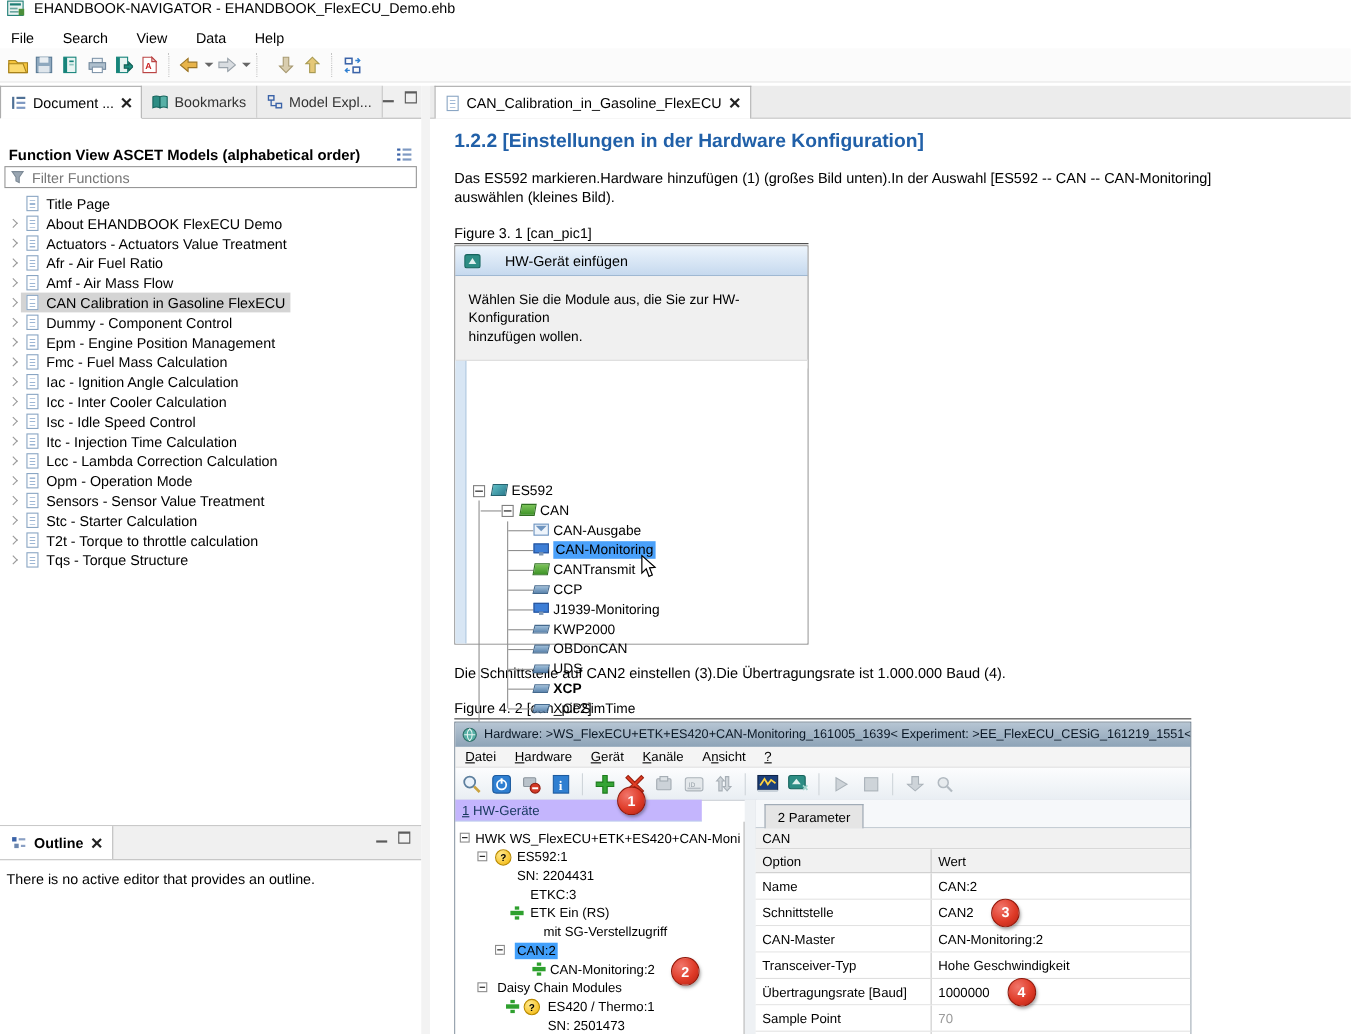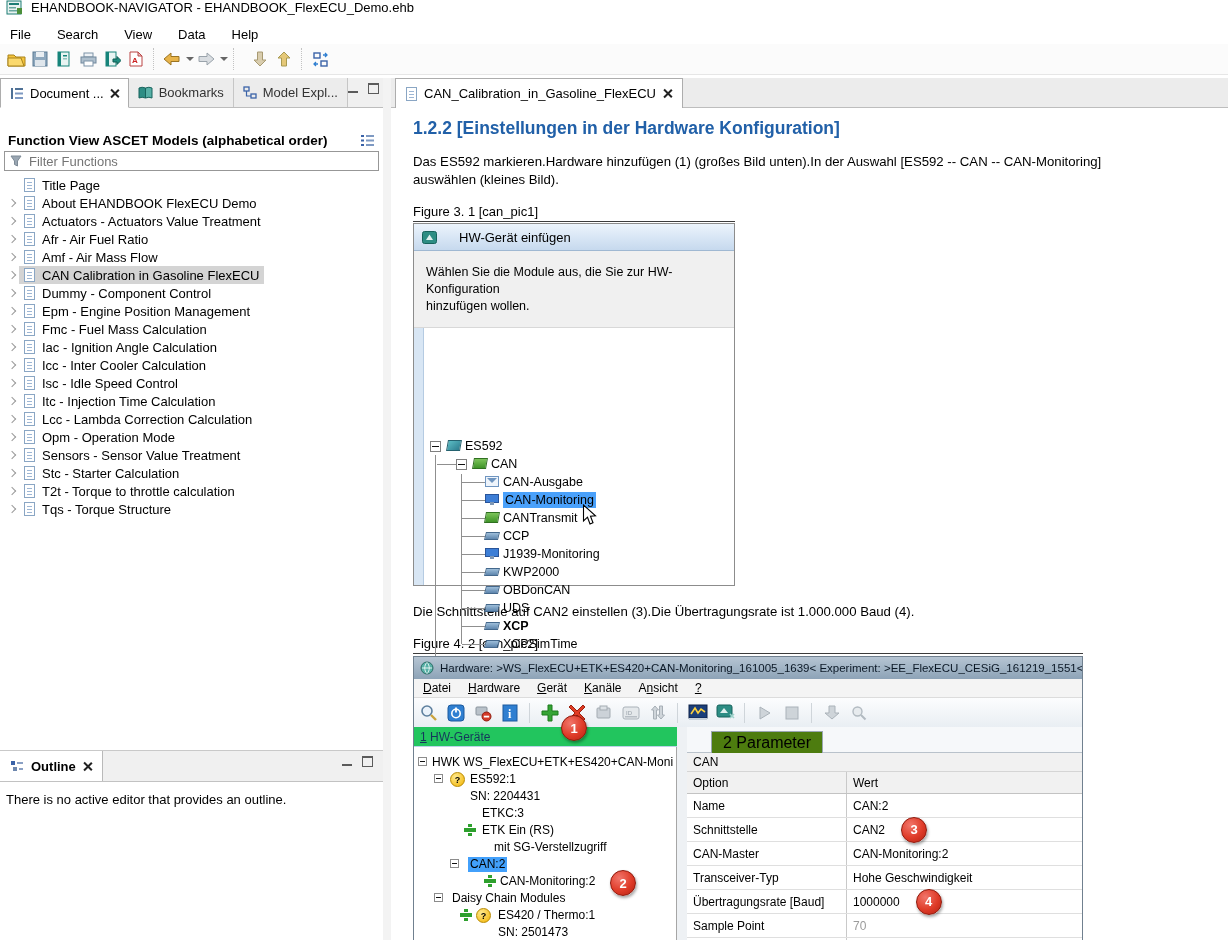--- a/index.html
+++ b/index.html
@@ -84,33 +84,33 @@
 
   
   .fig2{position:relative;width:670px;height:292px;border:1px solid #70808f;box-sizing:border-box;background:#fff;overflow:visible;margin-top:2px}
   .f2title{height:22px;background:linear-gradient(#b6c5d3,#8da3b7);display:flex;align-items:center;gap:6px;padding-left:6px;font-size:11.5px;color:#0b1826;white-space:nowrap;overflow:hidden}
   .f2menu{height:18px;display:flex;gap:17px;align-items:center;padding-left:9px;font-size:12px;background:#f4f4f4;border-bottom:1px solid #dcdcdc}
   .f2menu .key{text-decoration:underline}
   .f2tools{height:29px;background:linear-gradient(#fcfdfe,#e9eef3);border-bottom:1px solid #c7cdd3;display:flex;align-items:center;padding-left:5px;gap:7px}
   .f2i{width:20px;height:20px;position:relative;display:flex;align-items:center;justify-content:center;flex:0 0 20px}
   .f2sep{width:1px;height:20px;border-left:1px solid #cfd5da;margin:0 2px}
   .f2body{position:absolute;left:0;top:70px;right:0;bottom:0}
-  .f2lh{position:absolute;left:0;top:0;width:263px;height:20px;background:#22c55e;border-bottom:1px solid #bcd2e8;color:#16365c;font-size:12px;display:flex;align-items:center;padding-left:6px;box-sizing:border-box}
+  .f2lh{position:absolute;left:0;top:0;width:224px;height:20px;background:#c4b5fd;border-bottom:1px solid #bcd2e8;color:#16365c;font-size:12px;display:flex;align-items:center;padding-left:6px;box-sizing:border-box}
   .f2tree{position:absolute;left:0;top:20px;width:263px;bottom:0;background:#fff;border-right:1px solid #a6a6a6;font-size:12px;overflow:hidden;box-sizing:border-box}
   .f2tree .lbl{position:absolute;white-space:nowrap;line-height:15px}
   .sel2{background:#42a0fb;color:#000;padding:0 2px}
   .exp2{position:absolute;width:9px;height:9px;background:#fff;border:1px solid #8c8c8c;box-sizing:border-box}
   .exp2::before{content:"";position:absolute;left:1px;right:1px;top:3px;border-top:1px solid #111}
   .qic{position:absolute;width:13px;height:13px;border-radius:50%;background:radial-gradient(circle at 35% 30%,#ffe98e,#f2b300);border:1px solid #b98a00;color:#000;font-size:9px;font-weight:bold;display:flex;align-items:center;justify-content:center}
   .plic{position:absolute;width:12px;height:12px}
   .plic::before{content:"";position:absolute;left:4px;top:0;bottom:0;width:4px;background:#2ea02e;box-shadow:0 0 0 1px #fff}
   .plic::after{content:"";position:absolute;top:4px;left:0;right:0;height:4px;background:#2ea02e;box-shadow:0 0 0 1px #fff}
   .f2split{position:absolute;left:263px;top:0;width:10px;bottom:0;background:#eef1f4;border-right:1px solid #ccd2d8}
   .f2right{position:absolute;left:273px;top:0;right:0;bottom:0;background:#f6f8fa}
-  .ptab{position:absolute;left:24px;top:4px;height:22px;padding:0 11px;background:#4d7c0f;border:1px solid #9aa6b2;border-bottom:none;font-size:16px;display:flex;align-items:center;box-sizing:border-box;z-index:2}
+  .ptab{position:absolute;left:8px;top:4px;height:22px;padding:0 11px;background:#e5e5e5;border:1px solid #9aa6b2;border-bottom:none;font-size:12px;display:flex;align-items:center;box-sizing:border-box;z-index:2}
   .ptabline{position:absolute;left:0;top:25px;right:0;border-top:1px solid #b9c2cb}
   .pgroup{position:absolute;left:0;top:26px;right:0;height:19px;background:#f1f1f1;border-bottom:1px solid #d5d5d5;font-size:12px;display:flex;align-items:center;padding-left:6px;box-sizing:border-box}
   .ptable{position:absolute;left:0;top:45px;right:0;bottom:0;background:#fff;font-size:12px}
   .phead{display:flex;height:21px;background:#f1f1f1;border-bottom:1px solid #c3c3c3}
   .pcell{padding-left:6px;display:flex;align-items:center;box-sizing:border-box;white-space:nowrap}
   .copt{width:160px;border-right:1px solid #c9c9c9;flex:0 0 160px}
   .cval{flex:1}
   .prow{display:flex;height:23px;border-bottom:1px solid #dfdfdf;background:#fff}
   .muted{color:#9b9b9b}
   .badge{width:26px;height:26px;border-radius:50%;background:radial-gradient(circle at 35% 30%,#f1766b,#df3b28 55%,#b32112);border:1px solid #8f170a;color:#fff;font-weight:bold;font-size:13px;display:flex;align-items:center;justify-content:center;box-shadow:1px 2px 3px rgba(0,0,0,.35);box-sizing:border-box;z-index:5}

